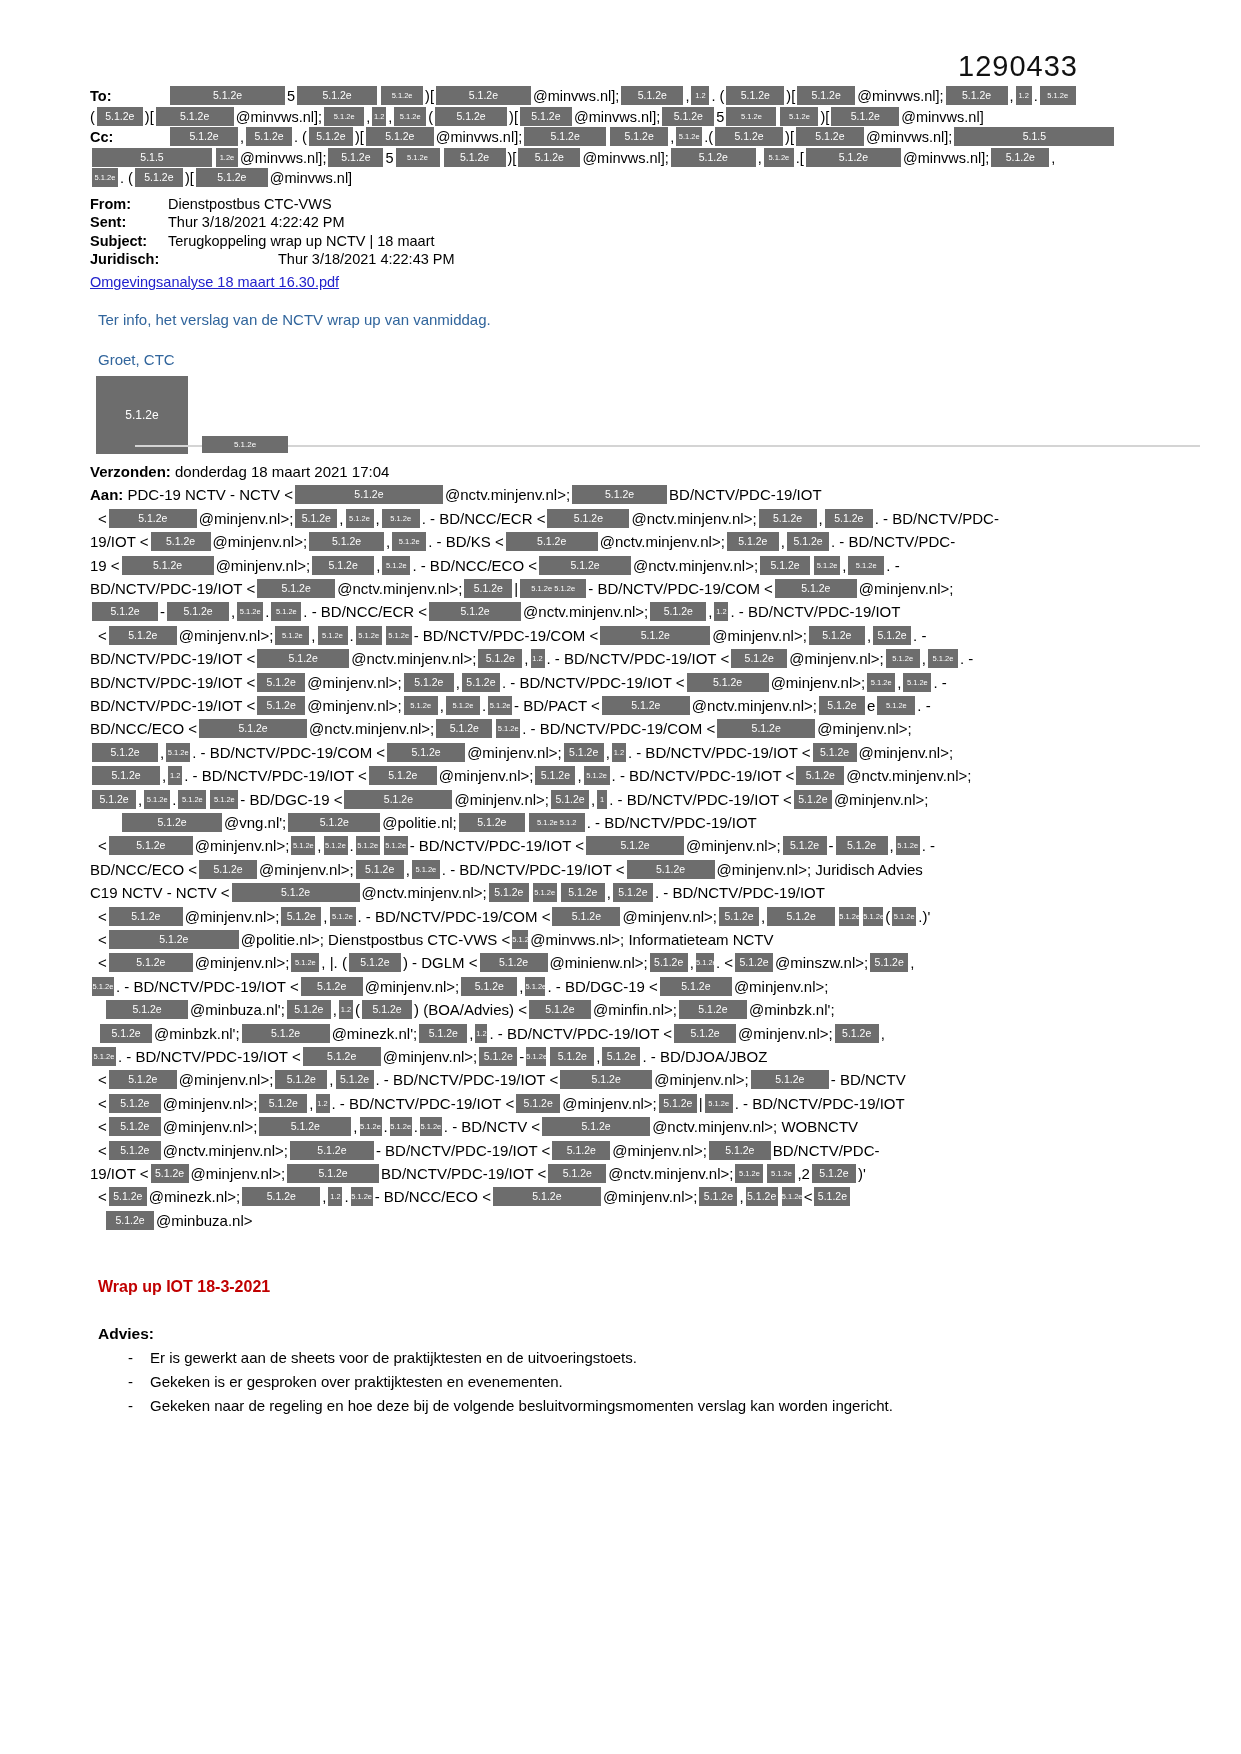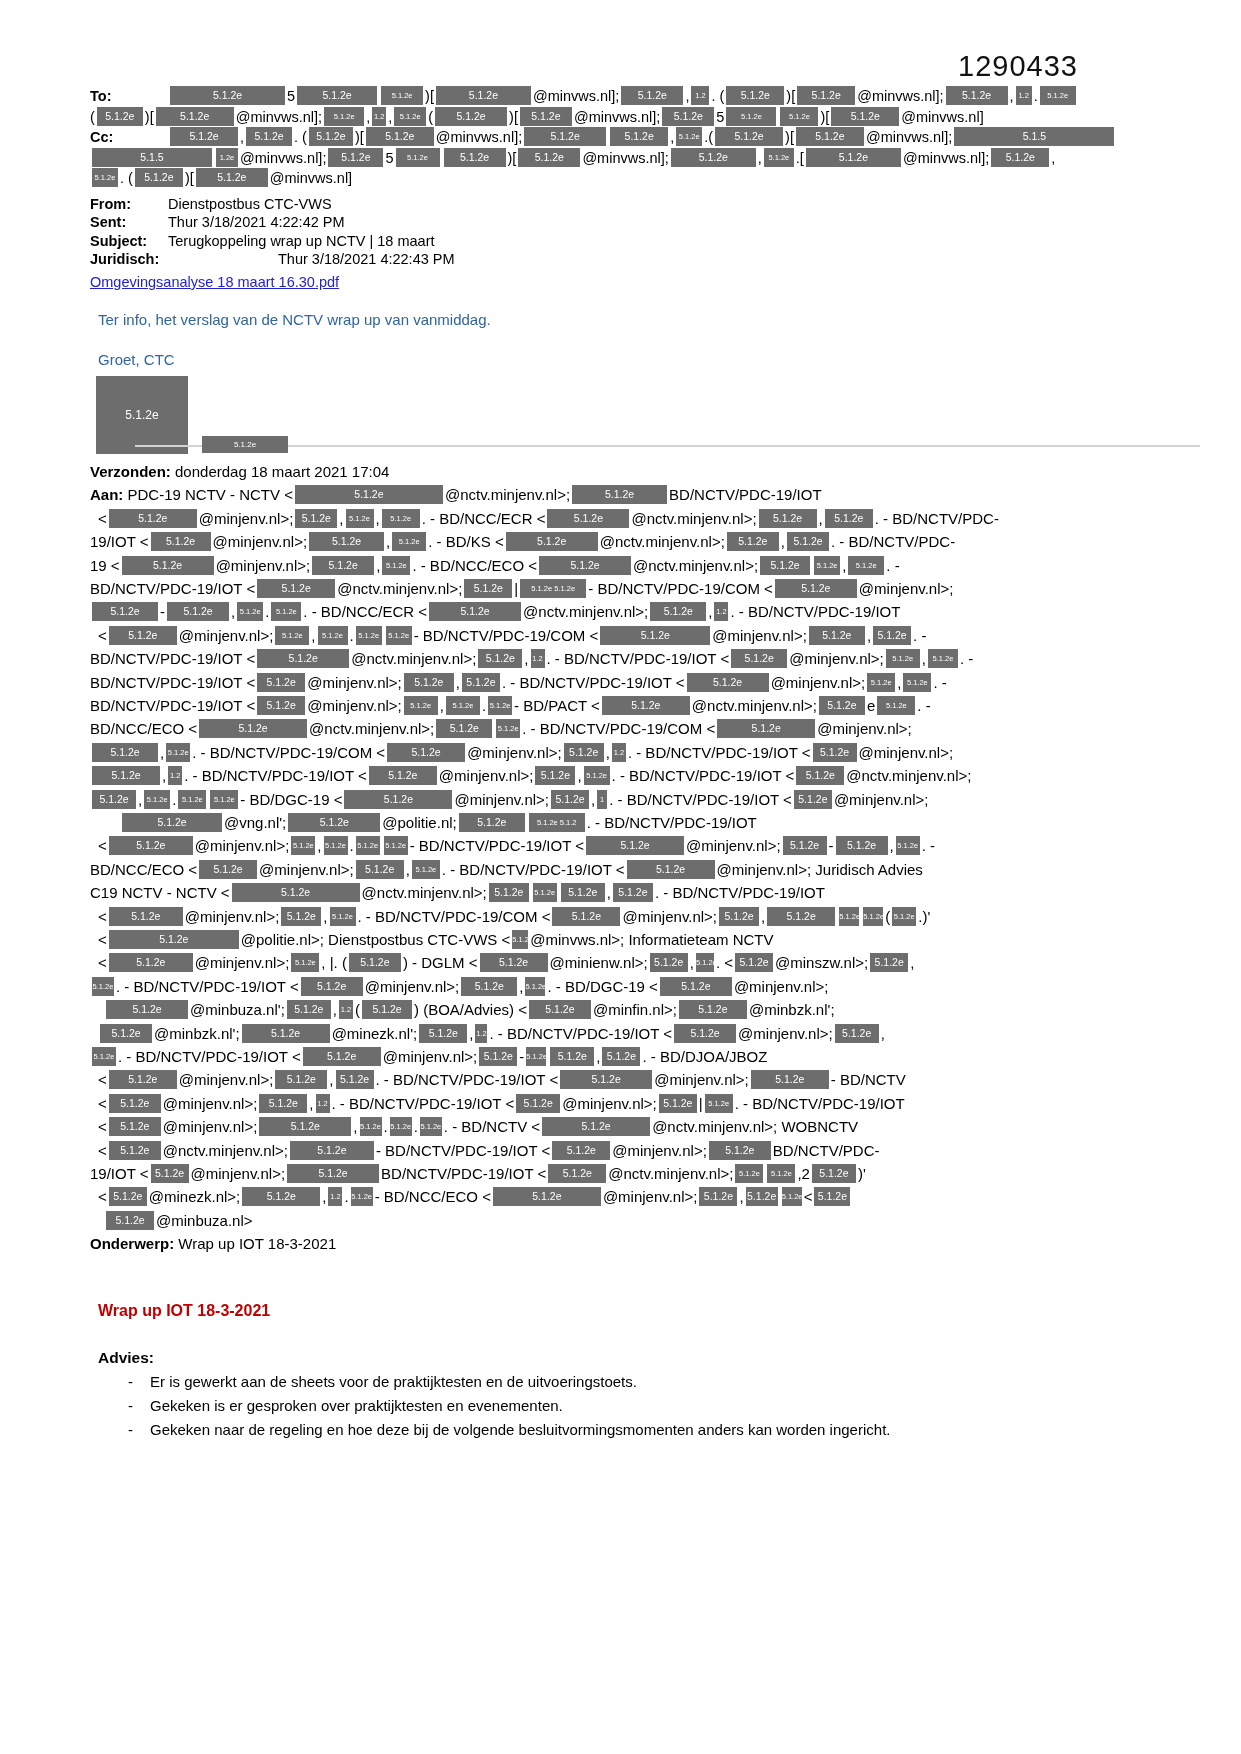--- a/index.html
+++ b/index.html
@@ -98,34 +98,33 @@
         <div class="seg-line" style="padding-left: 14px;"><span class="rbox" style="width: 82px;">5.1.2e</span><span class="txt">@minbuza.nl';</span><span class="rbox" style="width: 44px;">5.1.2e</span><span class="txt">,</span><span class="rbox sm" style="width: 14px;">1.2</span><span class="txt">(</span><span class="rbox" style="width: 50px;">5.1.2e</span><span class="txt">) (BOA/Advies) &lt;</span><span class="rbox" style="width: 62px;">5.1.2e</span><span class="txt">@minfin.nl&gt;;</span><span class="rbox" style="width: 68px;">5.1.2e</span><span class="txt">@minbzk.nl';</span></div>
         <div class="seg-line" style="padding-left: 8px;"><span class="rbox" style="width: 52px;">5.1.2e</span><span class="txt">@minbzk.nl';</span><span class="rbox" style="width: 88px;">5.1.2e</span><span class="txt">@minezk.nl';</span><span class="rbox" style="width: 48px;">5.1.2e</span><span class="txt">,</span><span class="rbox sm" style="width: 12px;">1.2</span><span class="txt">. - BD/NCTV/PDC-19/IOT &lt;</span><span class="rbox" style="width: 62px;">5.1.2e</span><span class="txt">@minjenv.nl&gt;;</span><span class="rbox" style="width: 44px;">5.1.2e</span><span class="txt">,</span></div>
         <div class="seg-line"><span class="rbox sm" style="width: 24px;">5.1.2e</span><span class="txt">. - BD/NCTV/PDC-19/IOT &lt;</span><span class="rbox" style="width: 78px;">5.1.2e</span><span class="txt">@minjenv.nl&gt;;</span><span class="rbox" style="width: 38px;">5.1.2e</span><span class="txt">-</span><span class="rbox sm" style="width: 20px;">5.1.2e</span><span class="rbox" style="width: 44px;">5.1.2e</span><span class="txt">,</span><span class="rbox" style="width: 38px;">5.1.2e</span><span class="txt">. - BD/DJOA/JBOZ</span></div>
         <div class="seg-line" style="padding-left: 8px;"><span class="txt">&lt;</span><span class="rbox" style="width: 68px;">5.1.2e</span><span class="txt">@minjenv.nl&gt;;</span><span class="rbox" style="width: 52px;">5.1.2e</span><span class="txt">,</span><span class="rbox" style="width: 38px;">5.1.2e</span><span class="txt">. - BD/NCTV/PDC-19/IOT &lt;</span><span class="rbox" style="width: 92px;">5.1.2e</span><span class="txt">@minjenv.nl&gt;;</span><span class="rbox" style="width: 78px;">5.1.2e</span><span class="txt">- BD/NCTV</span></div>
         <div class="seg-line" style="padding-left: 8px;"><span class="txt">&lt;</span><span class="rbox" style="width: 52px;">5.1.2e</span><span class="txt">@minjenv.nl&gt;;</span><span class="rbox" style="width: 48px;">5.1.2e</span><span class="txt">,</span><span class="rbox sm" style="width: 14px;">1.2</span><span class="txt">. - BD/NCTV/PDC-19/IOT &lt;</span><span class="rbox" style="width: 44px;">5.1.2e</span><span class="txt">@minjenv.nl&gt;;</span><span class="rbox" style="width: 38px;">5.1.2e</span><span class="txt">|</span><span class="rbox sm" style="width: 28px;">5.1.2e</span><span class="txt">. - BD/NCTV/PDC-19/IOT</span></div>
         <div class="seg-line" style="padding-left: 8px;"><span class="txt">&lt;</span><span class="rbox" style="width: 52px;">5.1.2e</span><span class="txt">@minjenv.nl&gt;;</span><span class="rbox" style="width: 92px;">5.1.2e</span><span class="txt">,</span><span class="rbox sm" style="width: 22px;">5.1.2e</span><span class="txt">.</span><span class="rbox sm" style="width: 22px;">5.1.2e</span><span class="txt">.</span><span class="rbox sm" style="width: 22px;">5.1.2e</span><span class="txt">. - BD/NCTV &lt;</span><span class="rbox" style="width: 108px;">5.1.2e</span><span class="txt">@nctv.minjenv.nl&gt;; WOBNCTV</span></div>
         <div class="seg-line" style="padding-left: 8px;"><span class="txt">&lt;</span><span class="rbox" style="width: 52px;">5.1.2e</span><span class="txt">@nctv.minjenv.nl&gt;;</span><span class="rbox" style="width: 84px;">5.1.2e</span><span class="txt">- BD/NCTV/PDC-19/IOT &lt;</span><span class="rbox" style="width: 58px;">5.1.2e</span><span class="txt">@minjenv.nl&gt;;</span><span class="rbox" style="width: 62px;">5.1.2e</span><span class="txt">BD/NCTV/PDC-</span></div>
         <div class="seg-line"><span class="txt">19/IOT &lt;</span><span class="rbox" style="width: 38px;">5.1.2e</span><span class="txt">@minjenv.nl&gt;;</span><span class="rbox" style="width: 92px;">5.1.2e</span><span class="txt">BD/NCTV/PDC-19/IOT &lt;</span><span class="rbox" style="width: 58px;">5.1.2e</span><span class="txt">@nctv.minjenv.nl&gt;;</span><span class="rbox sm" style="width: 28px;">5.1.2e</span><span class="rbox sm" style="width: 28px;">5.1.2e</span><span class="txt">,2</span><span class="rbox" style="width: 44px;">5.1.2e</span><span class="txt">)'</span></div>
         <div class="seg-line" style="padding-left: 8px;"><span class="txt">&lt;</span><span class="rbox" style="width: 38px;">5.1.2e</span><span class="txt">@minezk.nl&gt;;</span><span class="rbox" style="width: 78px;">5.1.2e</span><span class="txt">,</span><span class="rbox sm" style="width: 14px;">1.2</span><span class="txt">.</span><span class="rbox sm" style="width: 22px;">5.1.2e</span><span class="txt">- BD/NCC/ECO &lt;</span><span class="rbox" style="width: 108px;">5.1.2e</span><span class="txt">@minjenv.nl&gt;;</span><span class="rbox" style="width: 38px;">5.1.2e</span><span class="txt">,</span><span class="rbox" style="width: 32px;">5.1.2e</span><span class="rbox sm" style="width: 20px;">5.1.2e</span><span class="txt">&lt;</span><span class="rbox" style="width: 36px;">5.1.2e</span></div>
         <div class="seg-line" style="padding-left: 14px;"><span class="rbox" style="width: 48px;">5.1.2e</span><span class="txt">@minbuza.nl&gt;</span></div>
-        <div class="seg-line"><span class="lbl">Onderwerp:</span><span class="txt"> Wrap up IOT 18-3-2021</span></div>
       </div>
 
     <div class="wrap-title">Wrap up IOT 18-3-2021</div>
     <div class="advies">Advies:</div>
 
     <div class="bullets">
       <div class="bullet">
         <span class="dash">-</span>
         <span class="btxt">Er is gewerkt aan de sheets voor de praktijktesten en de uitvoeringstoets.</span>
       </div>
       <div class="bullet">
         <span class="dash">-</span>
         <span class="btxt">Gekeken is er gesproken over praktijktesten en evenementen.</span>
       </div>
       <div class="bullet">
         <span class="dash">-</span>
-        <span class="btxt">Gekeken naar de regeling en hoe deze bij de volgende besluitvormingsmomenten anders kan worden ingericht.</span>
+        <span class="btxt">Gekeken naar de regeling en hoe deze bij de volgende besluitvormingsmomenten verslag kan worden ingericht.</span>
       </div>
     </div>
   </div>
 </div>
 
 </body></html>

